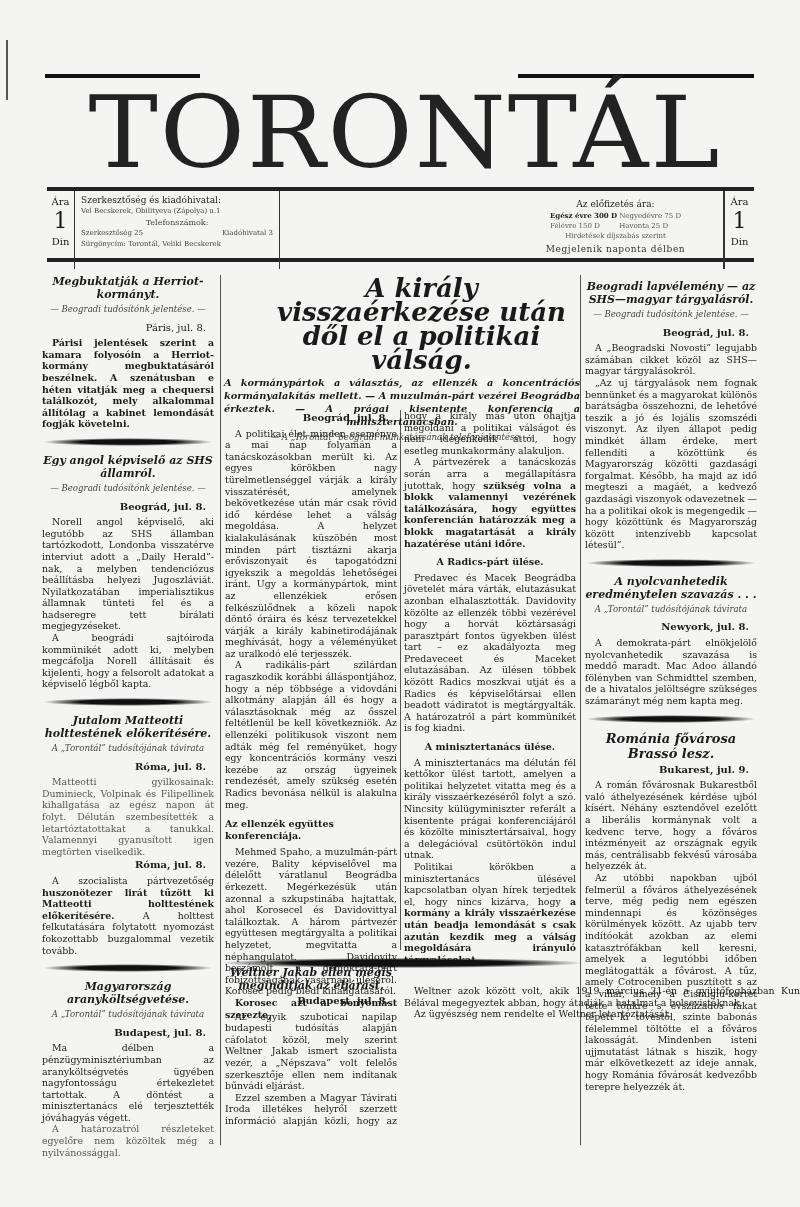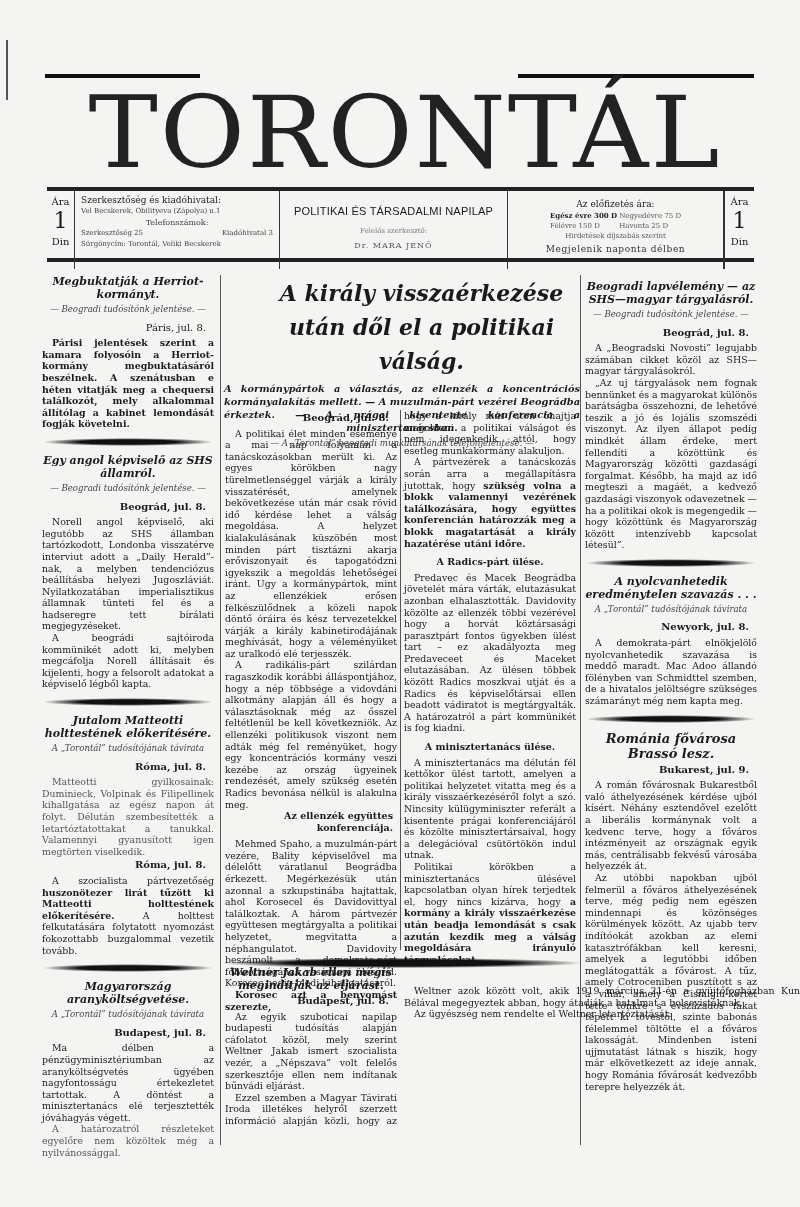--- a/index.html
+++ b/index.html
@@ -46,28 +46,28 @@
   .c1 { left: 42px; top: 275px; width: 172px; }
   .c2 { left: 225px; top: 410px; width: 172px; }
   .c3 { left: 404px; top: 410px; width: 172px; }
   .c4 { left: 585px; top: 280px; width: 172px; }
   .vrule { position: absolute; width: 1px; background: #555; }
 
   .hl { font-weight: bold; font-style: italic; text-align: center; font-size: 11px; line-height: 13px; margin-bottom: 3px; }
   .by { font-style: italic; font-size: 8.6px; text-align: center; color: #444; margin-bottom: 6px; }
   .dl { text-align: right; font-size: 10px; margin: 2px 8px 4px 0; }
   .sh { text-align: center; font-weight: bold; font-size: 9.5px; margin: 7px 0 4px; }
-  .shc { text-align: right; font-weight: bold; font-size: 9.5px; line-height: 12px; margin: 0 0 4px; padding-right: 4px; }
+  .shc { text-align: left; font-weight: bold; font-size: 9.5px; line-height: 12px; margin: 8px 0 4px; padding-right: 4px; }
   .bold { font-weight: bold; }
   .faint { color: #555; }
   .sep { height: 8px; margin: 8px 0; background: radial-gradient(ellipse at center, #111 40%, transparent 70%); border-radius: 50%; }
 
   
   .main-head { position: absolute; left: 224px; top: 276px; width: 356px; text-align: center; }
-  .main-head .t { font-family: "DejaVu Serif", serif; font-weight: bold; font-style: italic; font-size: 22px; line-height: 34px; margin-left: 39px; }
+  .main-head .t { font-family: "DejaVu Serif", serif; font-weight: bold; font-style: italic; font-size: 26px; line-height: 24px; margin-left: 39px; }
   .main-head .deck { font-weight: bold; font-style: italic; font-size: 9.8px; line-height: 13px; margin-top: 4px; text-align: justify; text-align-last: center; }
   .main-head .by2 { font-style: italic; font-size: 8.6px; color: #444; margin-top: 4px; }
 
   .weltner-sep { position: absolute; left: 224px; top: 958px; width: 356px; height: 10px; background: radial-gradient(ellipse at center, #111 45%, transparent 72%); }
   .weltner-head { position: absolute; left: 225px; top: 985px; width: 172px; }
   .wc3 { left: 404px; top: 985px; }
 </style>
 </head>
 <body>
 
@@ -87,25 +87,20 @@
     </div>
     <div class="ib-cell office">
       <div class="h">Szerkesztőség és kiadóhivatal:</div>
       <div>Vel Becskerek, Obilityeva (Zápolya) u.1</div>
       <div class="center">Telefonszámok:</div>
       <div class="row">
           <span>Szerkesztőség 25</span>
           <span>Kiadóhivatal 3</span>
         </div>
       <div>Sürgönycím: Torontál, Veliki Becskerek</div>
-    </div>
-    <div class="ib-cell mid">
-      <div class="sub">POLITIKAI ÉS TÁRSADALMI NAPILAP</div>
-      <div class="ed">Felelős szerkesztő:</div>
-      <div class="name">Dr. MARA JENŐ</div>
     </div>
     <div class="ib-cell subs">
       <div class="h">Az előfizetés ára:</div>
       <div class="grid">
         <div>
             <div class="b">Egész évre 300 D</div>
             <div>Félévre 150 D</div>
           </div>
         <div>
             <div>Negyedévre 75 D</div>

